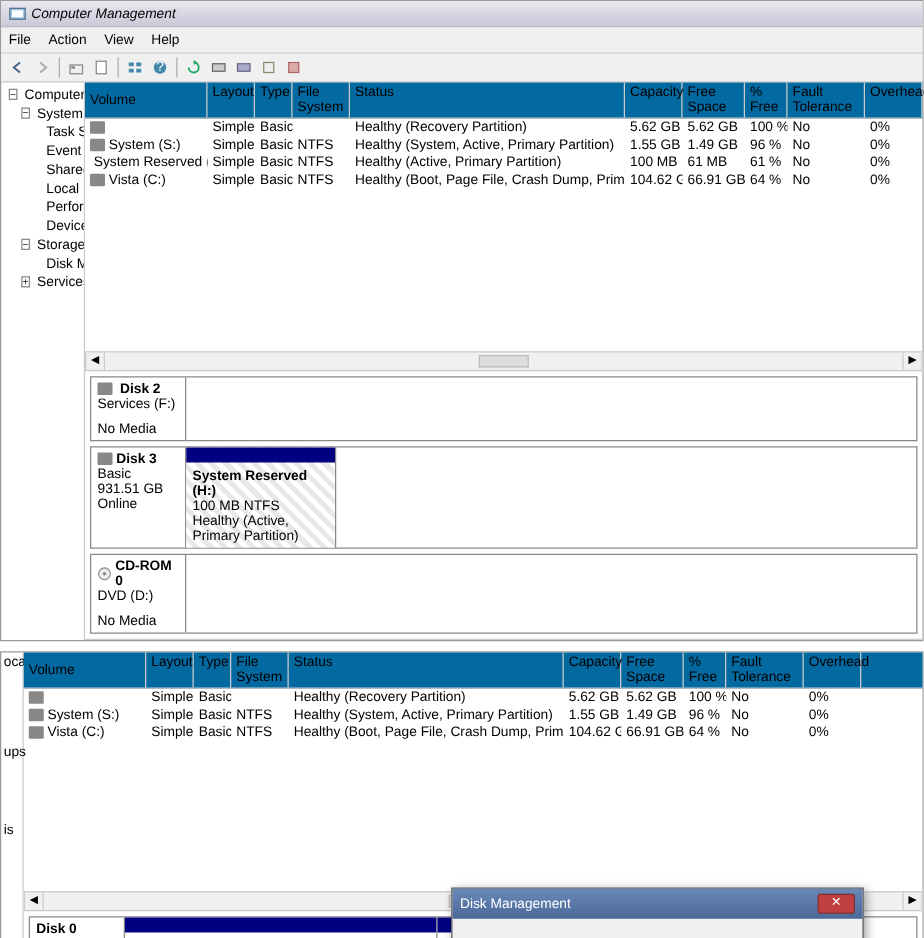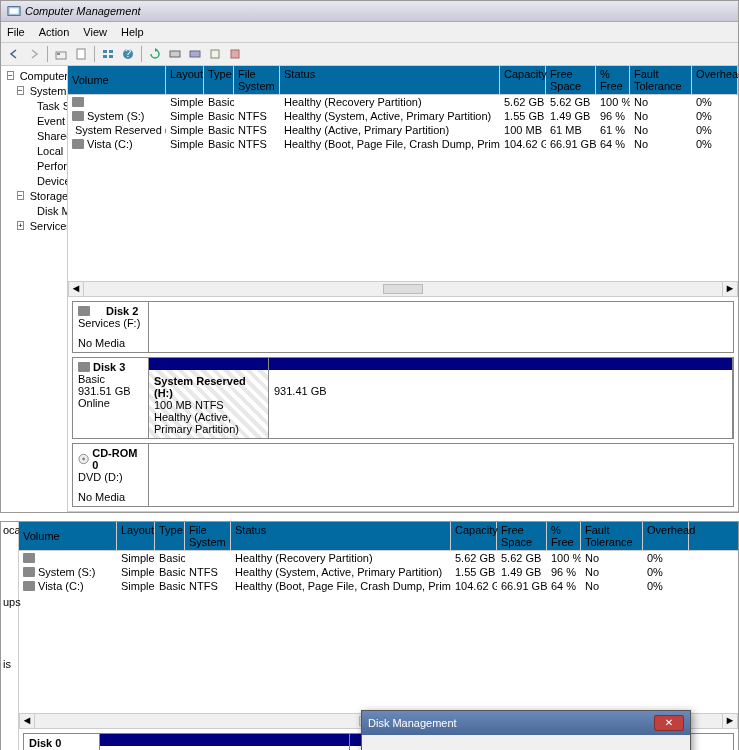--- a/index.html
+++ b/index.html
@@ -310,21 +310,21 @@
           <div class="arr">◄</div>
           <div style="flex:1;display:flex;justify-content:center">
             <div class="thumb"></div>
           </div>
           <div class="arr">►</div>
         </div>
 
       <div class="disk-area">
         <div class="disk-block">
           <div class="disk-label">
-            <div style="display:flex;gap:16px;align-items:center">
+            <div style="display:flex;gap:6px;align-items:center">
                 <span class="disk-icon"></span>
                 <span class="dn">Disk 2</span>
               </div>
             <div>Services (F:)</div>
             <div style="height:8px"></div>
             <div>No Media</div>
           </div>
           <div style="flex:1"></div>
         </div>
 
@@ -337,27 +337,20 @@
             <div>Basic</div>
             <div>931.51 GB</div>
             <div>Online</div>
           </div>
           <div class="disk-part striped" style="width:120px">
             <div class="blue-strip"></div>
             <div class="disk-part-inner">
               <div style="font-weight:bold">System Reserved  (H:)</div>
               <div>100 MB NTFS</div>
               <div>Healthy (Active, Primary Partition)</div>
-            </div>
-          </div>
-          <div class="disk-part" style="flex:1">
-            <div class="blue-strip"></div>
-            <div class="disk-part-inner">
-              <div style="height:10px"></div>
-              <div>931.41 GB</div>
             </div>
           </div>
         </div>
 
         <div class="disk-block">
           <div class="disk-label">
             <div style="display:flex;gap:3px;align-items:center">
                 <svg width="12" height="12" viewBox="0 0 12 12">
                   <circle cx="6" cy="6" r="5" fill="#eee" stroke="#888"></circle>
                   <circle cx="6" cy="6" r="1.5" fill="#888"></circle>

